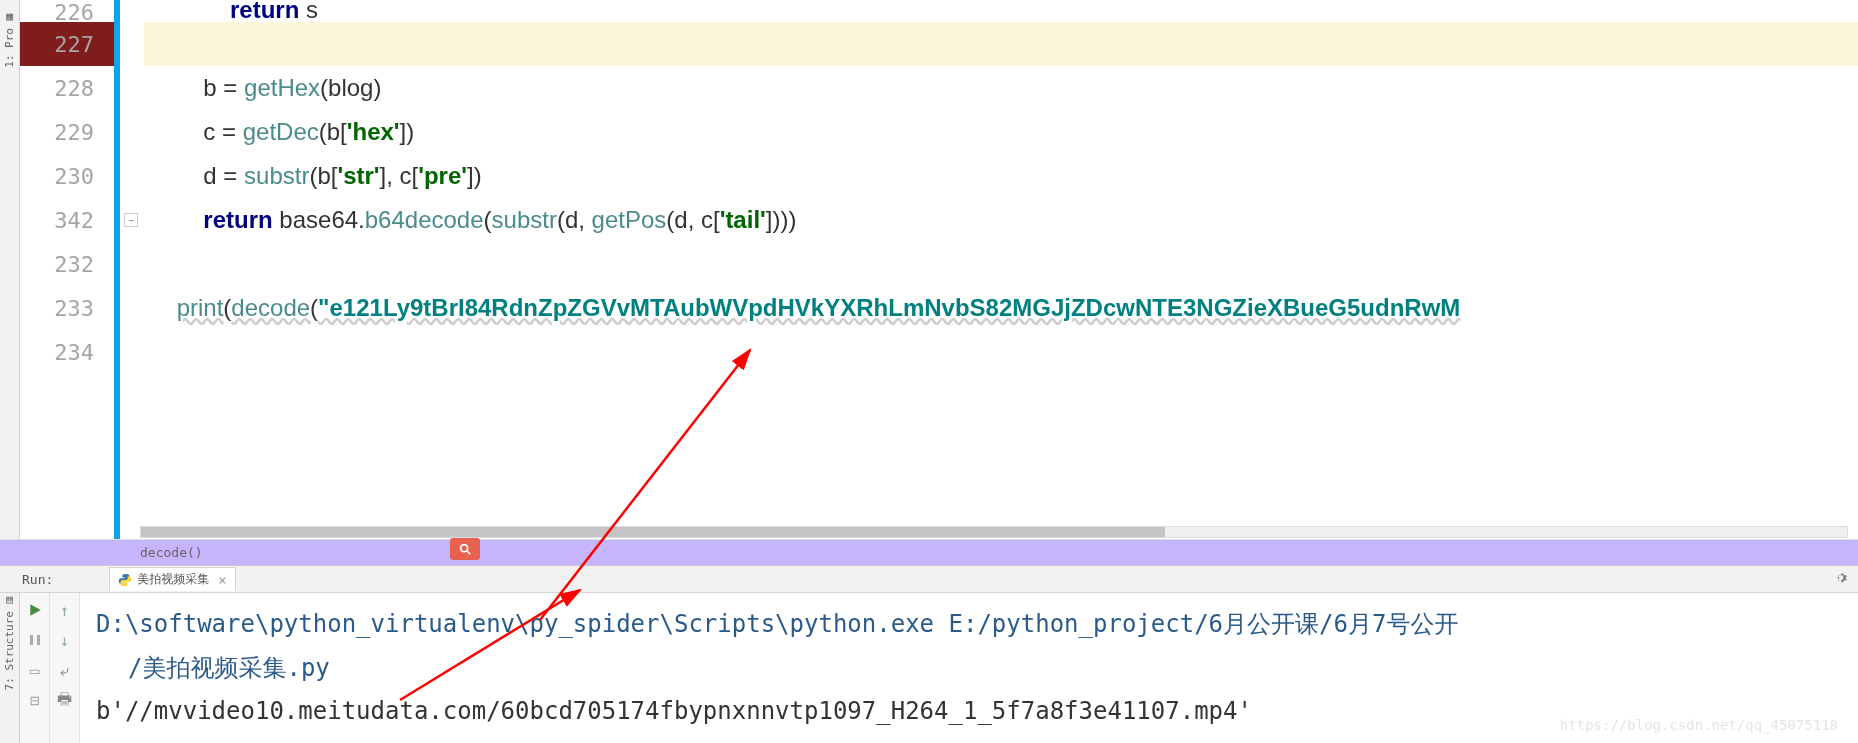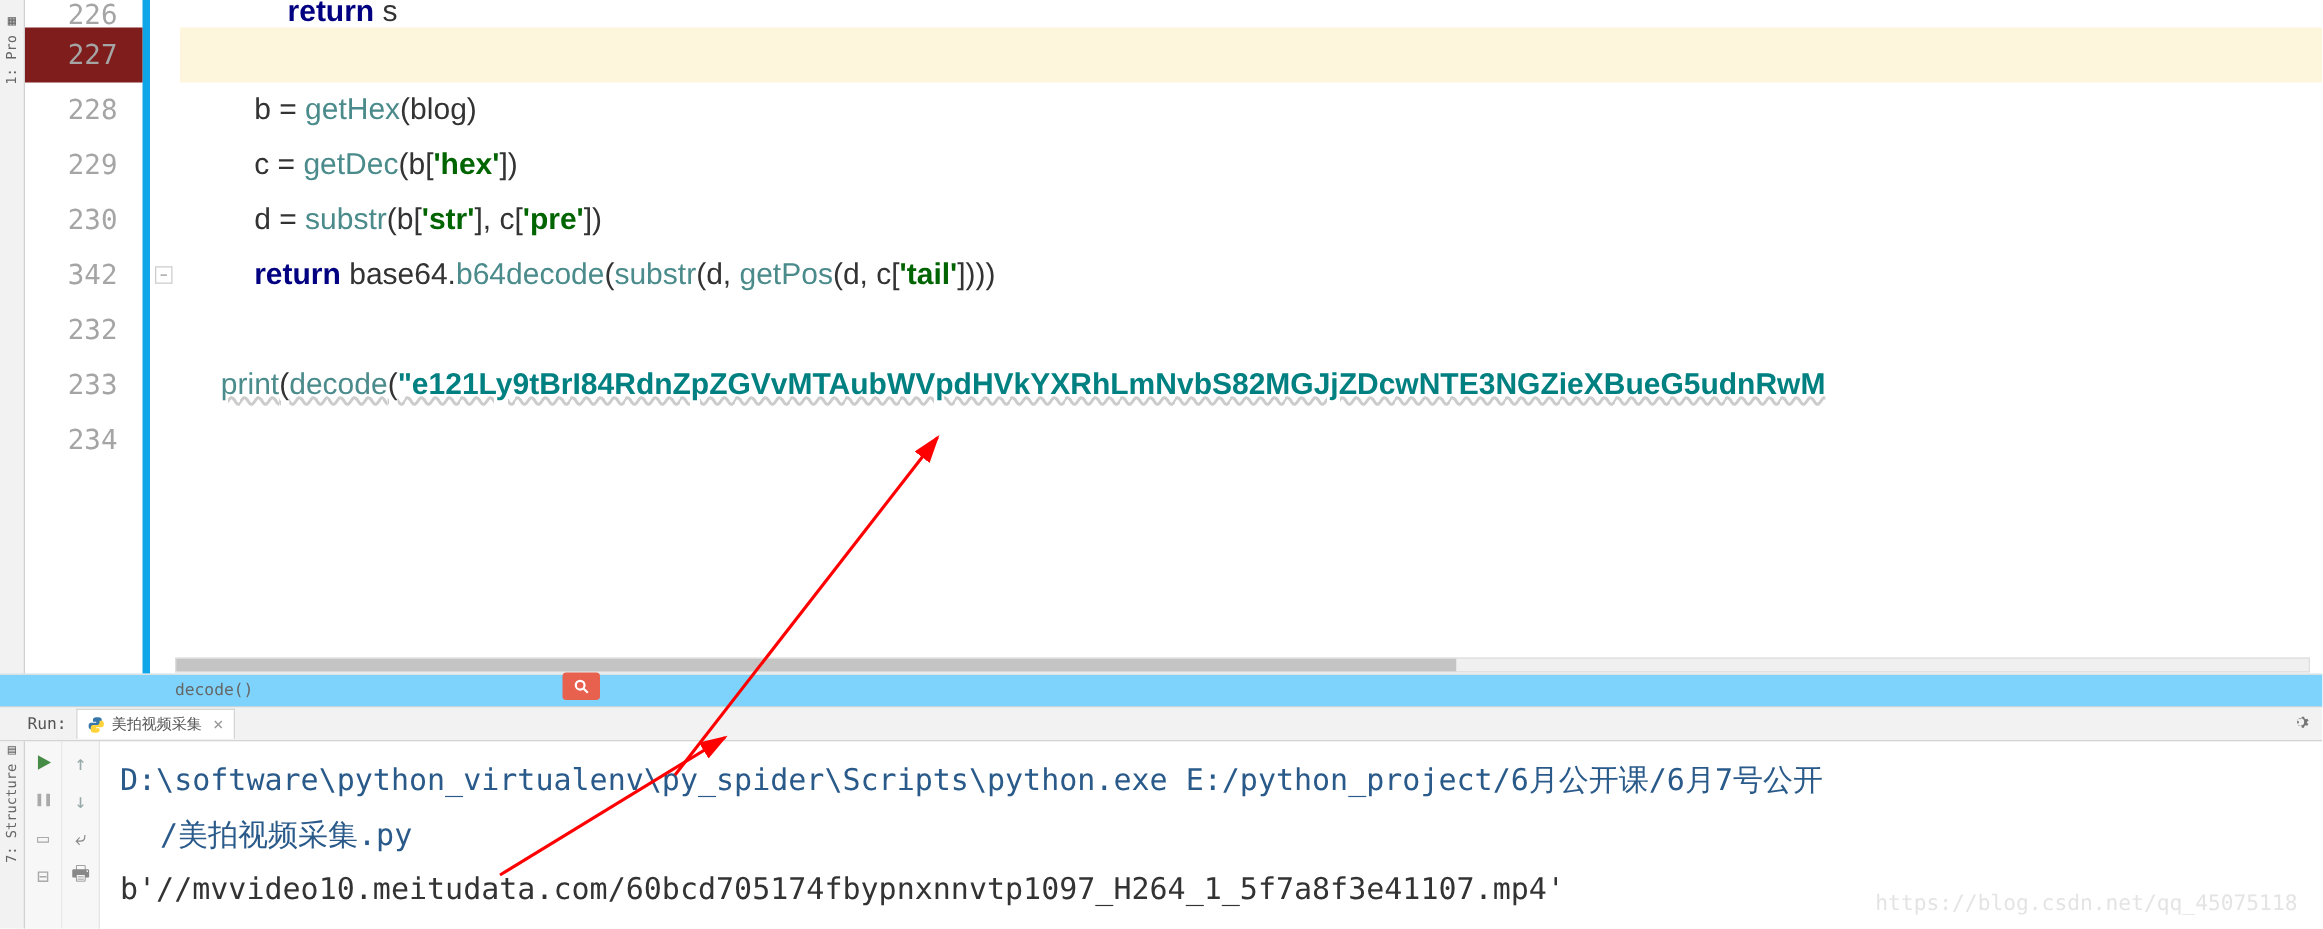--- a/index.html
+++ b/index.html
@@ -109,21 +109,21 @@
 .str-green { color: #006400; font-weight: bold; }
 .punct { color: #333; }
 .ident { color: #333; }
 .wavy-underline {
   text-decoration-line: underline;
   text-decoration-style: wavy;
   text-decoration-color: #cccccc;
 }
 .breadcrumb-bar {
   height: 26px;
-  background: #7dd3fc;
+  background: #c4b5fd;
   border-top: 1px solid #e0e0e0;
   display: flex;
   align-items: center;
   padding-left: 140px;
   font-size: 13px;
   color: #666;
   position: relative;
 }
 .scrollbar-track {
   position: absolute;
@@ -161,20 +161,21 @@
 }
 .run-tabs {
   height: 27px;
   background: #f2f2f2;
   border-bottom: 1px solid #d4d4d4;
   display: flex;
   align-items: center;
   padding-left: 22px;
   font-size: 13px;
   color: #555;
+  gap: 48px;
 }
 .run-label { margin-right: 8px; }
 .run-tab {
   display: flex;
   align-items: center;
   background: #fff;
   border: 1px solid #d4d4d4;
   border-bottom: none;
   padding: 3px 8px;
   font-size: 12px;
@@ -251,21 +252,21 @@
 .console-line2 { color: #333; }
 .arrow {
   position: absolute;
   pointer-events: none;
 }
 .watermark {
   position: absolute;
   right: 20px;
   bottom: 10px;
   color: #e4e4e4;
-  font-size: 17px;
+  font-size: 14px;
 }
 </style>
 </head>
 <body>
 
 <div class="main-container">
   <div class="editor-area">
     <div class="left-toolbar">
       <span>▦</span>
       <span class="tab-label">1: Pro</span>

